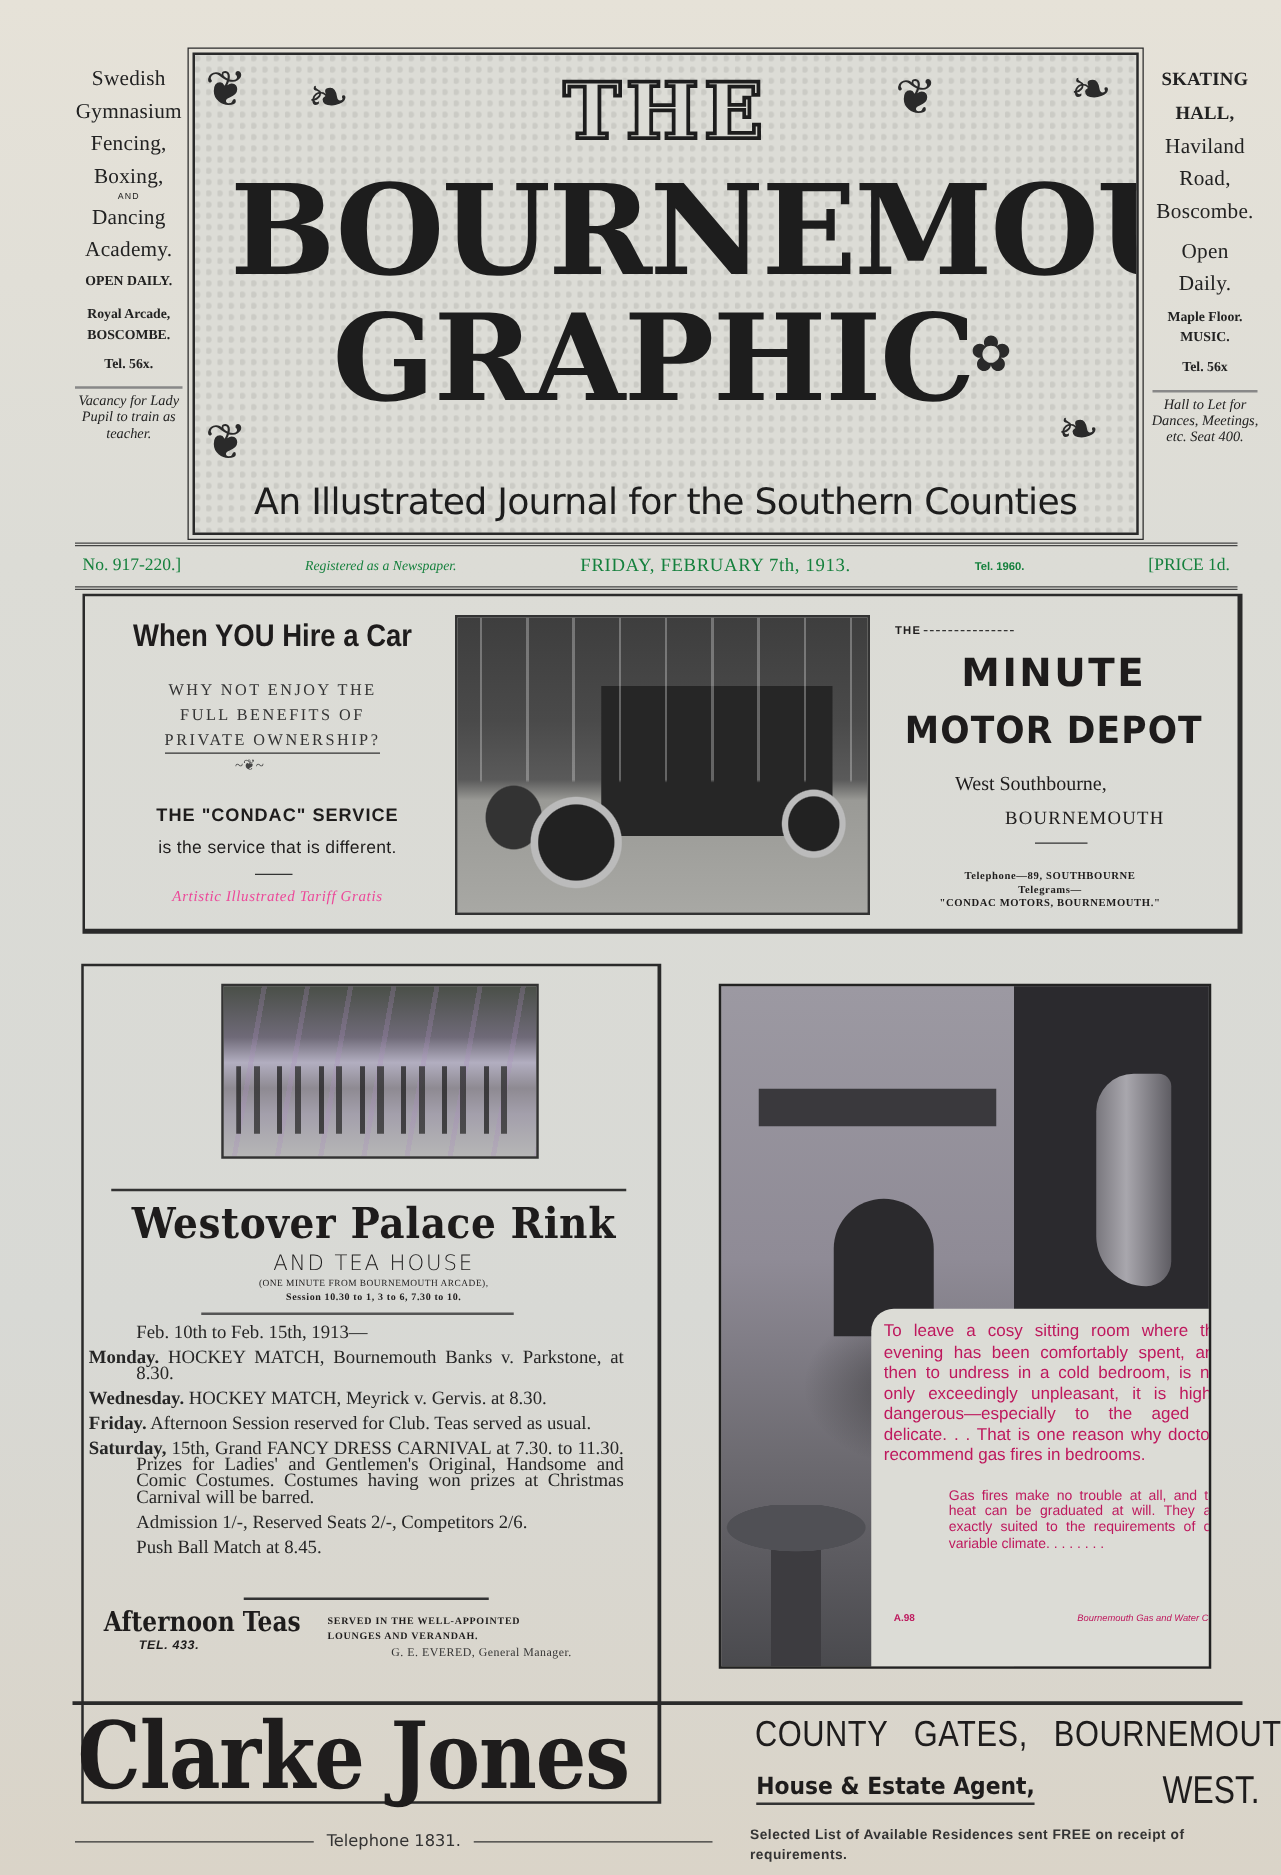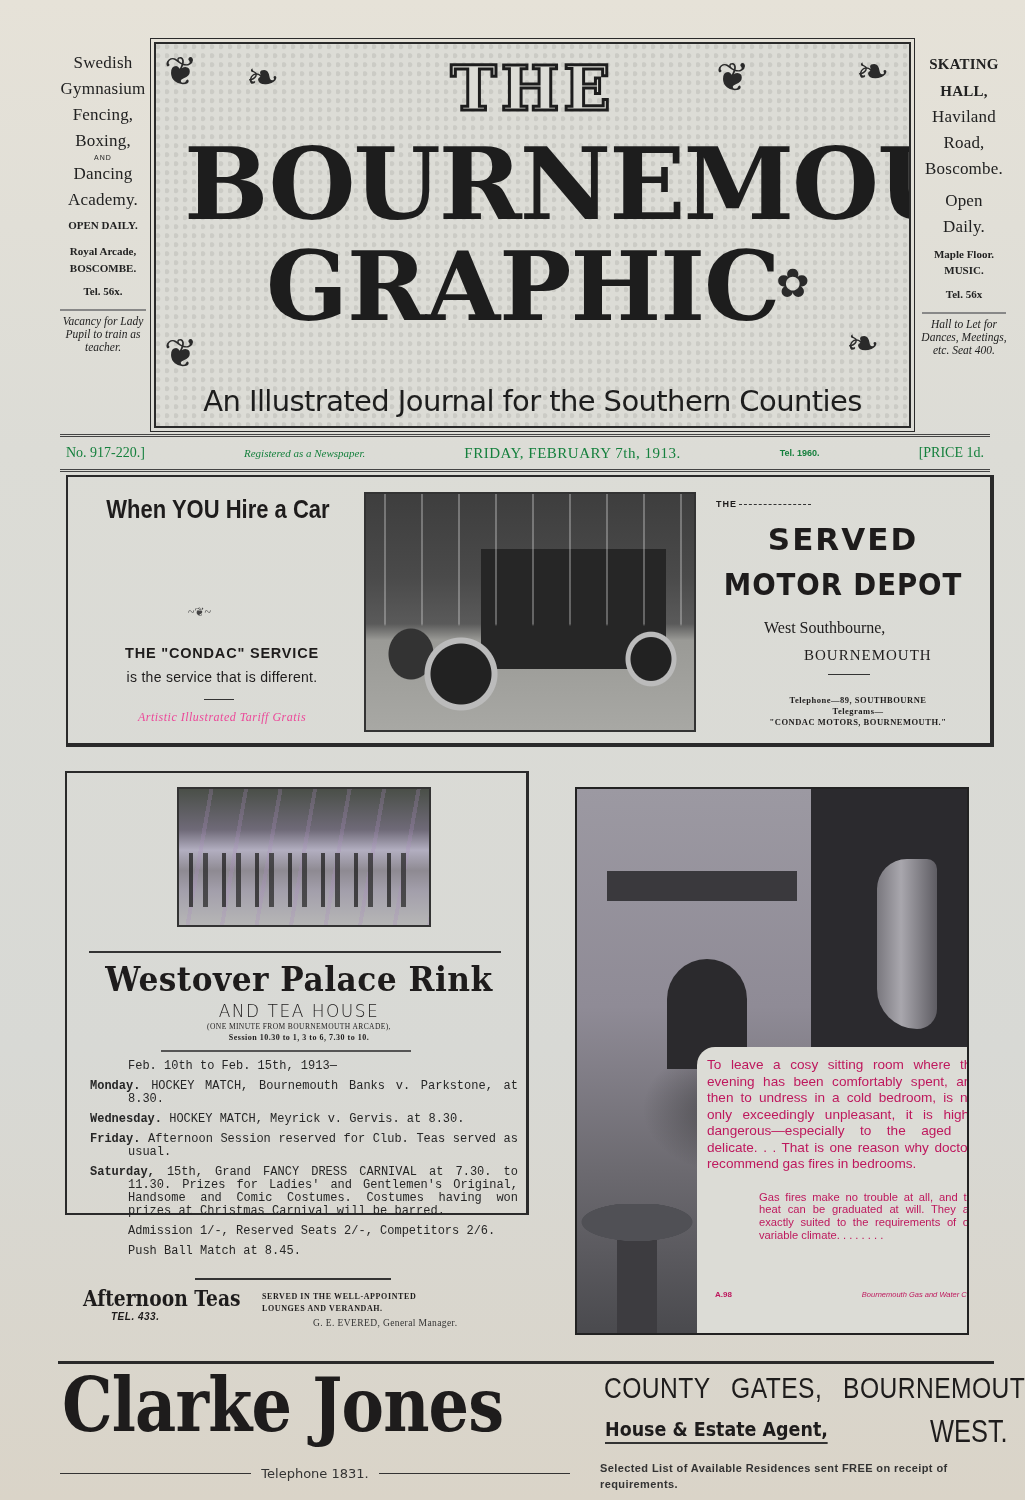--- a/index.html
+++ b/index.html
@@ -112,23 +112,23 @@
     position: absolute; left: 640px; width: 270px; top: 44px; text-align: center;
     font-family: "DejaVu Sans", sans-serif; font-weight: bold; font-size: 31px; letter-spacing: 2px;
   }
   .motor {
     position: absolute; left: 640px; width: 270px; top: 90px; text-align: center;
     font-family: "DejaVu Sans", sans-serif; font-weight: bold; font-size: 30px; letter-spacing: 1px;
     white-space: nowrap; transform: scaleX(0.92);
   }
   .west { position: absolute; left: 696px; top: 142px; font-size: 16px; }
   .bmouth { position: absolute; left: 736px; top: 170px; font-size: 15px; letter-spacing: 1px; }
-  .tele { position: absolute; left: 640px; width: 300px; top: 218px; text-align: center; font-size: 8.5px; font-weight: bold; line-height: 11px; letter-spacing: 0.5px; }
-
-  .rink-ad { left: 65px; top: 771px; width: 464px; height: 444px; border-width: 2px; border-right-width: 3px; }
+  .tele { position: absolute; left: 622px; width: 300px; top: 218px; text-align: center; font-size: 8.5px; font-weight: bold; line-height: 11px; letter-spacing: 0.5px; }
+
+  .rink-ad { left: 65px; top: 771px; width: 464px; height: 672px; border-width: 2px; border-right-width: 3px; }
   .rink-photo {
     position: absolute; left: 110px; top: 14px; width: 254px; height: 140px; border: 2px solid #333;
     background:
       repeating-linear-gradient(100deg, transparent 0 30px, rgba(170,140,190,0.25) 30px 34px),
       linear-gradient(180deg, #4a4f48 0%, #6f6a78 30%, #b2aec0 45%, #8e8a92 60%, #a39fab 75%, #b6b6b6 100%);
   }
   .rink-photo .people {
     position: absolute; left: 10px; right: 10px; bottom: 18px; height: 54px;
     background: repeating-linear-gradient(90deg, #1e1e1e 0 4px, transparent 4px 14px, #2a2a2a 14px 19px, transparent 19px 33px);
     opacity: 0.75;
@@ -137,22 +137,22 @@
   .westover {
     position: absolute; left: 10px; width: 444px; top: 186px; text-align: center;
     font-family: "DejaVu Serif", serif; font-weight: bold; font-size: 34px; letter-spacing: 0.5px;
     transform: scaleX(0.92); white-space: nowrap;
   }
   .teahouse { position: absolute; left: 10px; width: 444px; top: 228px; text-align: center; font-family: "DejaVu Sans", sans-serif; font-size: 17px; letter-spacing: 1.5px; font-weight: 300; }
   .minute { position: absolute; left: 10px; width: 444px; top: 249px; text-align: center; font-size: 7.5px; letter-spacing: 0.4px; }
   .session { position: absolute; left: 10px; width: 444px; top: 260px; text-align: center; font-size: 8px; font-weight: bold; letter-spacing: 0.5px; }
   .rink-rule-mid { position: absolute; left: 94px; width: 250px; top: 277px; border-top: 2px solid #555; }
   .prog {
-    position: absolute; left: 23px; width: 428px; top: 287px;
-    font-family: Liberation Mono, monospace; font-size: 12px; line-height: 13px; color: #262626;
+    position: absolute; left: 4px; width: 428px; top: 287px;
+    font-family: Liberation Serif, serif; font-size: 15px; line-height: 13px; color: #262626;
   }
   .prog .p { margin-bottom: 7px; padding-left: 38px; text-indent: -38px; text-align: justify; }
   .prog .p b { font-weight: bold; }
   .prog .first { padding-left: 38px; text-indent: 0; }
   .prog .ind { padding-left: 38px; text-indent: 0; }
   .rink-rule-bot { position: absolute; left: 128px; width: 196px; top: 505px; border-top: 2px solid #333; }
   .aft-teas { position: absolute; left: 16px; top: 512px; font-family: "DejaVu Serif", serif; font-weight: bold; font-size: 22px; transform: scaleX(0.85); transform-origin: left; white-space: nowrap; }
   .aft-tel { position: absolute; left: 44px; top: 538px; font-family: "Liberation Sans", sans-serif; font-style: italic; font-size: 10px; font-weight: bold; letter-spacing: 0.5px; }
   .served { position: absolute; left: 195px; top: 518px; font-size: 8px; font-weight: bold; letter-spacing: 0.6px; line-height: 12px; }
   .manager { position: absolute; left: 246px; top: 545px; font-size: 9.5px; letter-spacing: 0.4px; color: #333; }
@@ -251,34 +251,39 @@
 <div class="abs dateline">
   <span>No. 917-220.]</span>
   <span class="reg">Registered as a Newspaper.</span>
   <span class="date">FRIDAY, FEBRUARY 7th, 1913.</span>
   <span class="tel">Tel. 1960.</span>
   <span>[PRICE 1d.</span>
 </div>
 
 <div class="abs box car-ad">
   <div class="hire-head">When YOU Hire a Car</div>
+  <div class="why">
+    <div>WHY NOT ENJOY THE</div>
+    <div>FULL BENEFITS OF</div>
+    <div><span class="u">PRIVATE OWNERSHIP?</span></div>
+  </div>
   <div class="flourish">~❦~</div>
   <div class="condac-svc">
     <div>THE "CONDAC" SERVICE</div>
     <div style="font-weight:normal; letter-spacing:0.3px; font-size:14px;">is the service that is different.</div>
   </div>
   <div class="mini-rule" style="left:136px; width:30px; top:222px;"></div>
   <div class="tariff">Artistic Illustrated Tariff Gratis</div>
 
   <div class="car-photo" title="Photograph of a touring motor car in front of trees">
     <div class="trees"></div>
   </div>
 
   <div class="depot-the">THE</div>
-  <div class="condac">SERVED</div>
+  <div class="condac">MINUTE</div>
   <div class="motor">MOTOR DEPOT</div>
   <div class="west">West Southbourne,</div>
   <div class="bmouth">BOURNEMOUTH</div>
   <div class="mini-rule" style="left:760px; width:42px; top:197px;"></div>
   <div class="tele">
     <div>Telephone—89, SOUTHBOURNE</div>
     <div>Telegrams—</div>
     <div>"CONDAC MOTORS, BOURNEMOUTH."</div>
   </div>
 </div>

